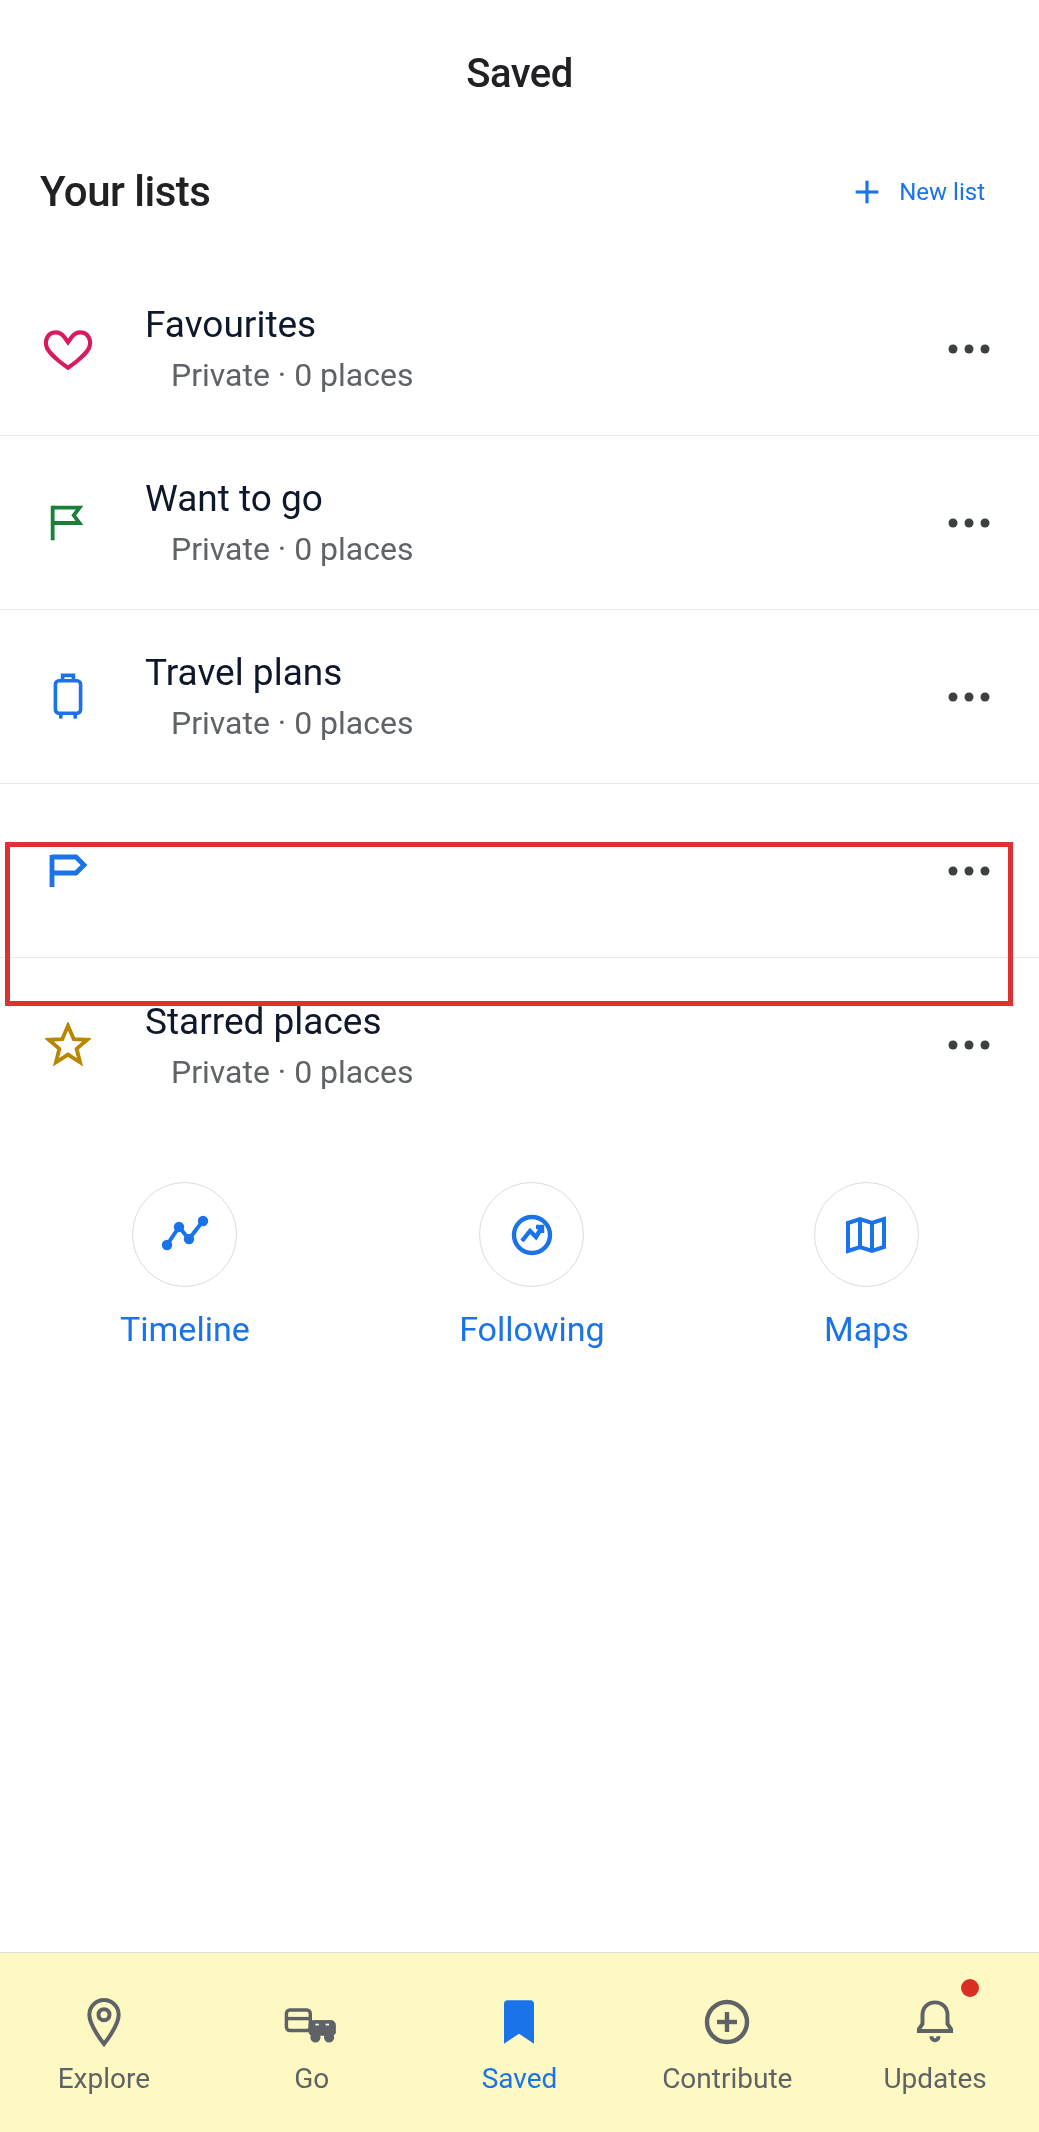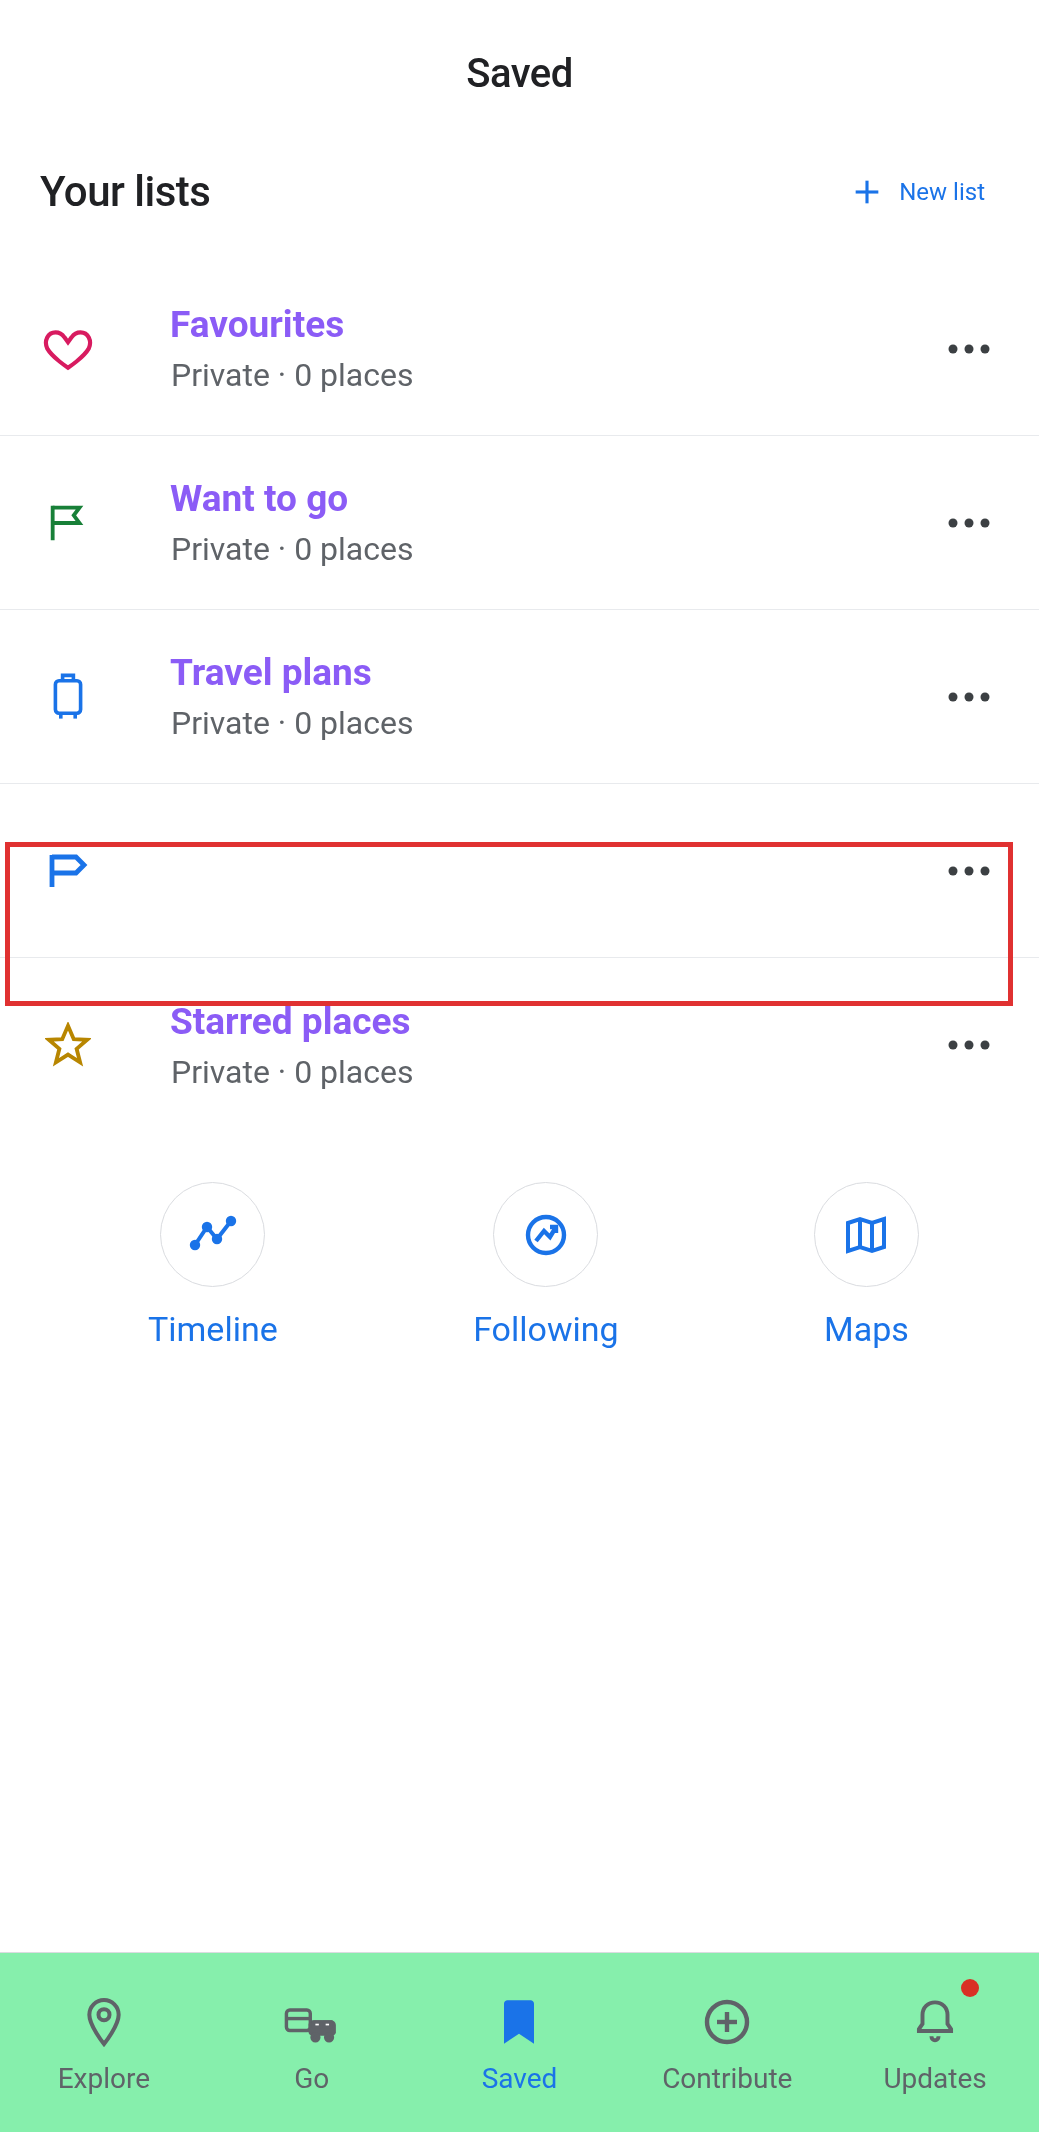--- a/index.html
+++ b/index.html
@@ -62,24 +62,23 @@
       align-items: center;
       flex-shrink: 0;
     }
     .list-icon svg { display: block; }
     .list-text {
       flex: 1;
       padding-left: 50px;
     }
     .list-title {
       font-size: 37px;
-      font-weight: 700;
-      color: #8b5cf6;
+      font-weight: 400;
+      color: #0f172a;
       margin-bottom: 10px;
-      margin-left: 25px;
     }
     .list-sub {
       font-size: 32px;
       color: #5f6368;
       margin-left: 26px;
     }
     .more-btn {
       width: 60px;
       height: 60px;
       display: flex;
@@ -112,21 +111,20 @@
       display: flex;
       justify-content: space-between;
       padding: 50px 120px 0 120px;
     }
     .round-item {
       display: flex;
       flex-direction: column;
       align-items: center;
       gap: 22px;
       cursor: pointer;
-      margin-left: 28px;
     }
     .round-circle {
       width: 105px;
       height: 105px;
       border-radius: 50%;
       border: 1px solid #dadce0;
       display: flex;
       justify-content: center;
       align-items: center;
     }
@@ -138,21 +136,21 @@
     }
 
     .bottom-nav {
       position: absolute;
       bottom: 0;
       left: 0;
       right: 0;
       height: 180px;
       border-top: 1px solid #dadce0;
       display: flex;
-      background: #86efac;
+      background: #fef9c3;
     }
     .nav-item {
       flex: 1;
       display: flex;
       flex-direction: column;
       align-items: center;
       justify-content: center;
       gap: 14px;
       cursor: pointer;
       padding-top: 6px;

